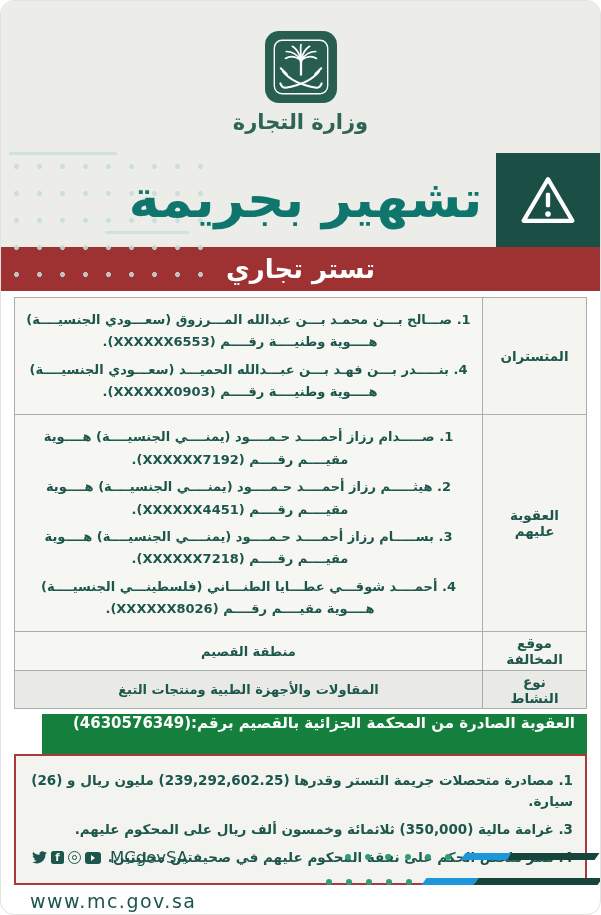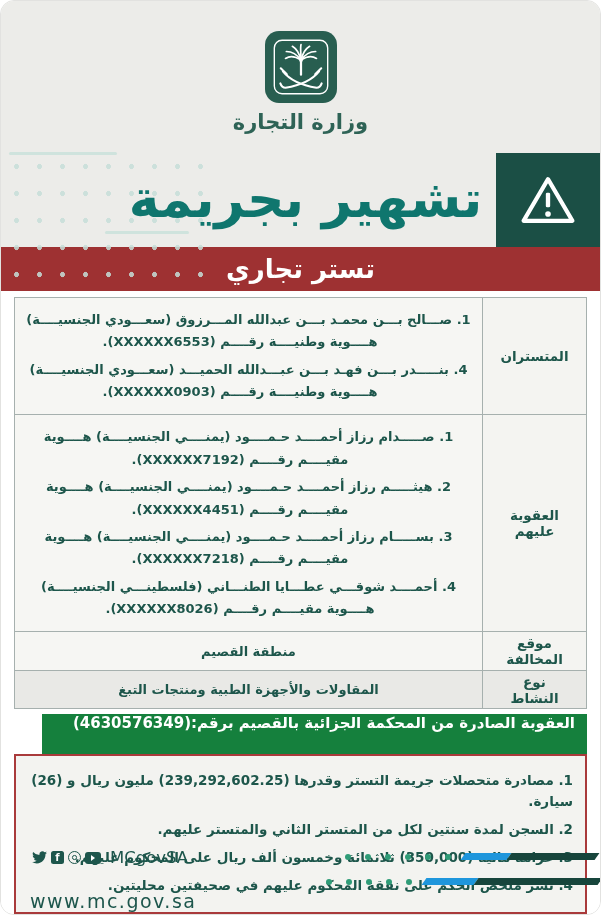--- a/index.html
+++ b/index.html
@@ -174,21 +174,20 @@
       </tr>
     </tbody>
       </table>
 
     <div class="banner2">
       <span>العقوبة الصادرة من المحكمة الجزائية بالقصيم برقم:(4630576349)</span>
     </div>
 
     <div class="penalty-box">
       <div class="p-item">1. مصادرة متحصلات جريمة التستر وقدرها (239,292,602.25) مليون ريال و (26) سيارة.</div>
-      <div class="p-item">2. السجن لمدة سنتين لكل من المتستر الثاني والمتستر عليهم.</div>
       <div class="p-item">3. غرامة مالية (350,000) ثلاثمائة وخمسون ألف ريال على المحكوم عليهم.</div>
       <div class="p-item">4. نشر ملخص الحكم على نفقة المحكوم عليهم في صحيفتين محليتين.</div>
     </div>
   </div>
 
   <div class="social-row">
     <span class="icn">
       <svg width="15" height="13" viewBox="0 0 24 20" fill="#1D564C">
         <path d="M24 2.4c-.9.4-1.8.66-2.8.78A4.9 4.9 0 0 0 23.34.42c-.95.56-2 .97-3.1 1.2A4.86 4.86 0 0 0 11.8 5c0 .38.04.75.12 1.1A13.8 13.8 0 0 1 1.9 1.04 4.86 4.86 0 0 0 3.4 7.53a4.8 4.8 0 0 1-2.2-.6v.06c0 2.36 1.68 4.33 3.9 4.78-.4.1-.84.16-1.28.16-.31 0-.62-.03-.92-.08a4.87 4.87 0 0 0 4.55 3.38 9.77 9.77 0 0 1-6.04 2.08c-.39 0-.78-.02-1.16-.07A13.77 13.77 0 0 0 7.7 19.4c8.95 0 13.84-7.42 13.84-13.85l-.02-.63A9.9 9.9 0 0 0 24 2.4z"></path>
       </svg>

